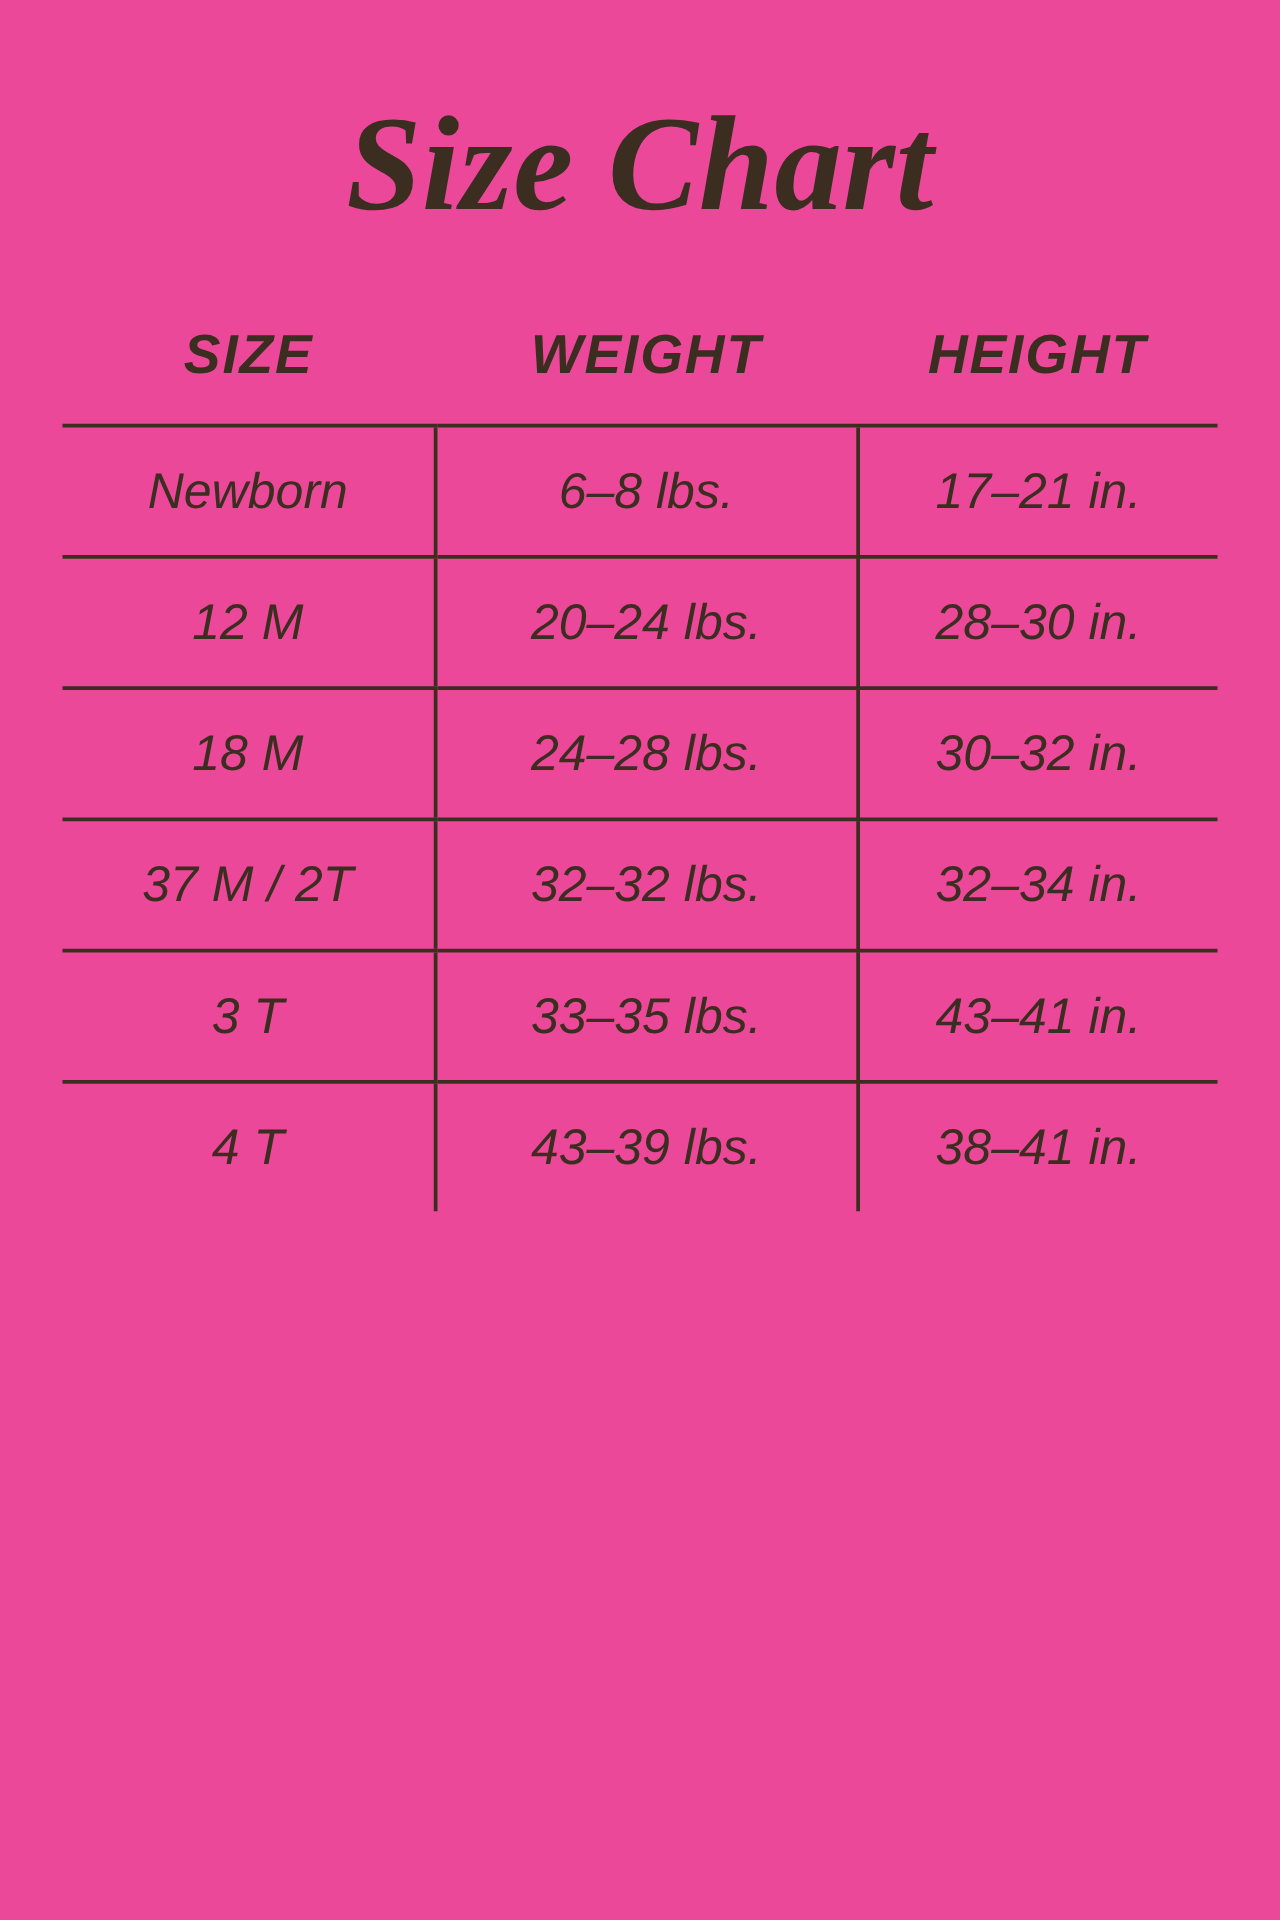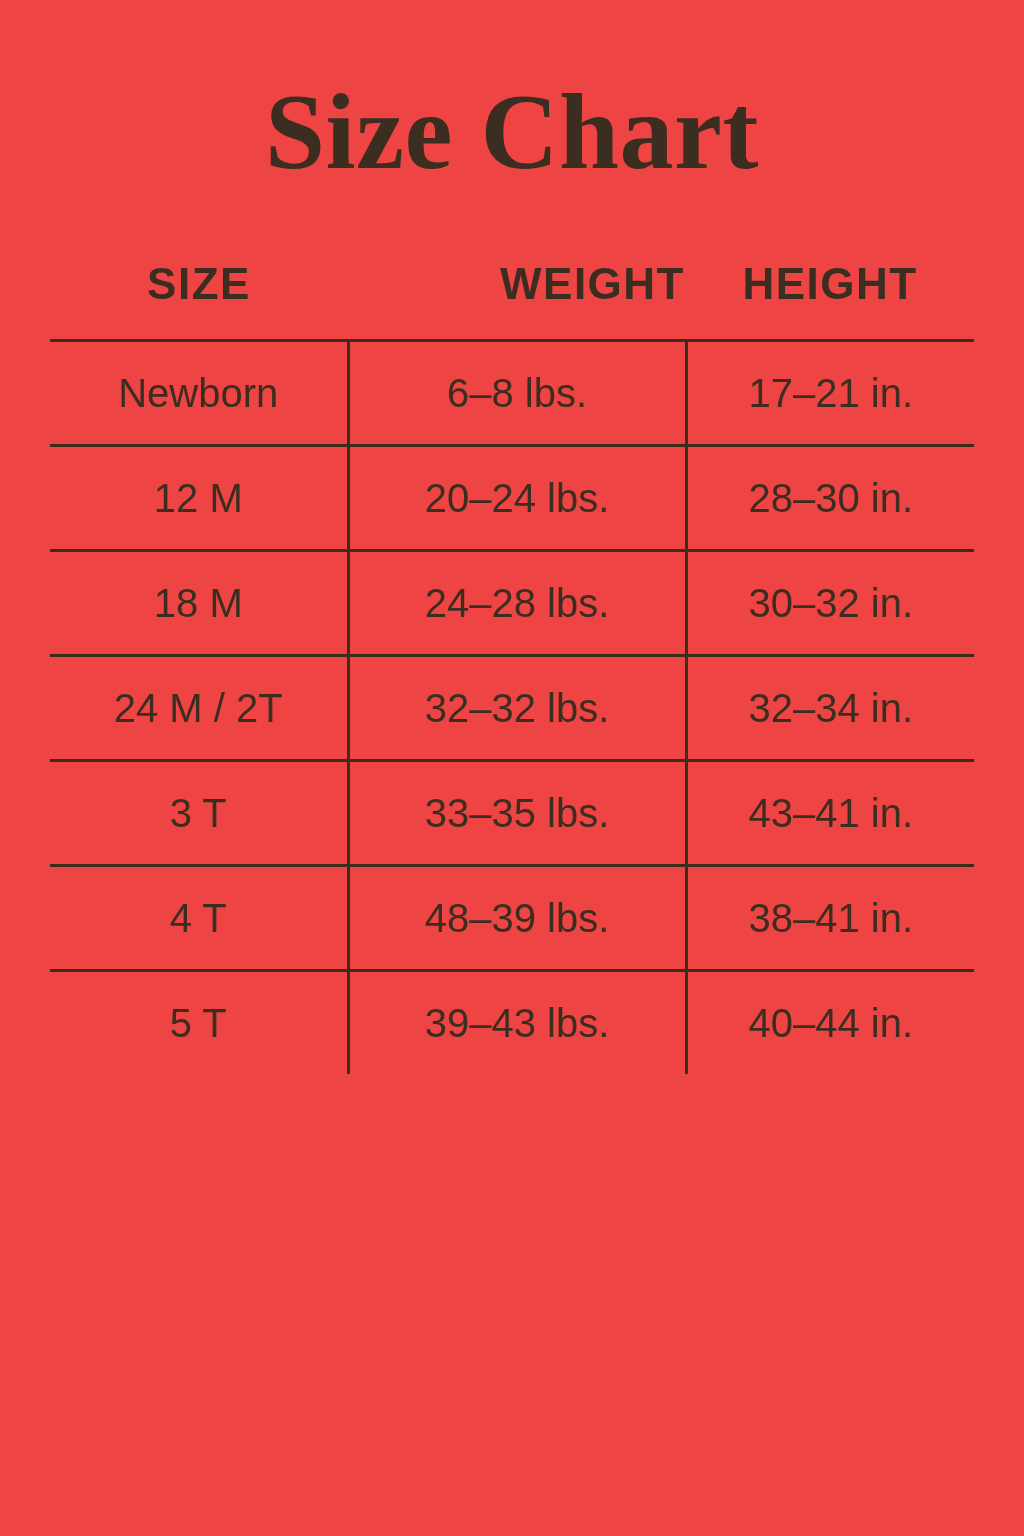--- a/index.html
+++ b/index.html
@@ -12,21 +12,22 @@
     background: #f5eee2;
     font-family: "Liberation Sans", sans-serif;
     color: #3a2d1e;
     overflow: hidden;
   }
   .page {
     width: 1024px;
     height: 1536px;
     box-sizing: border-box;
     position: relative;
-    background: #ef4444;
+    background: #ec4899;
+    font-style: italic;
   }
   .title {
     font-family: "Liberation Serif", serif;
     font-weight: bold;
     font-size: 108px;
     line-height: 1;
     text-align: center;
     color: #3b2e20;
     padding-top: 78px;
     letter-spacing: 0.5px;
@@ -66,21 +67,20 @@
   }
   table.size-chart td.col-weight,
   table.size-chart th.col-weight {
     width: 336px;
     border-left: 3px solid #3b2e20;
     border-right: 3px solid #3b2e20;
   }
   table.size-chart th.col-weight {
     border-left: none;
     border-right: none;
-    text-align: right;
   }
   table.size-chart td.col-height,
   table.size-chart th.col-height {
     width: 286px;
   }
 </style>
 </head>
 <body>
 
 <div class="page">
@@ -105,35 +105,30 @@
         <td class="col-size">12 M</td>
         <td class="col-weight">20–24 lbs.</td>
         <td class="col-height">28–30 in.</td>
       </tr>
       <tr>
         <td class="col-size">18 M</td>
         <td class="col-weight">24–28 lbs.</td>
         <td class="col-height">30–32 in.</td>
       </tr>
       <tr>
-        <td class="col-size">24 M / 2T</td>
+        <td class="col-size">37 M / 2T</td>
         <td class="col-weight">32–32 lbs.</td>
         <td class="col-height">32–34 in.</td>
       </tr>
       <tr>
         <td class="col-size">3 T</td>
         <td class="col-weight">33–35 lbs.</td>
         <td class="col-height">43–41 in.</td>
       </tr>
       <tr>
         <td class="col-size">4 T</td>
-        <td class="col-weight">48–39 lbs.</td>
+        <td class="col-weight">43–39 lbs.</td>
         <td class="col-height">38–41 in.</td>
-      </tr>
-      <tr>
-        <td class="col-size">5 T</td>
-        <td class="col-weight">39–43 lbs.</td>
-        <td class="col-height">40–44 in.</td>
       </tr>
     </tbody>
   </table>
 
 </div>
 
 </body></html>

